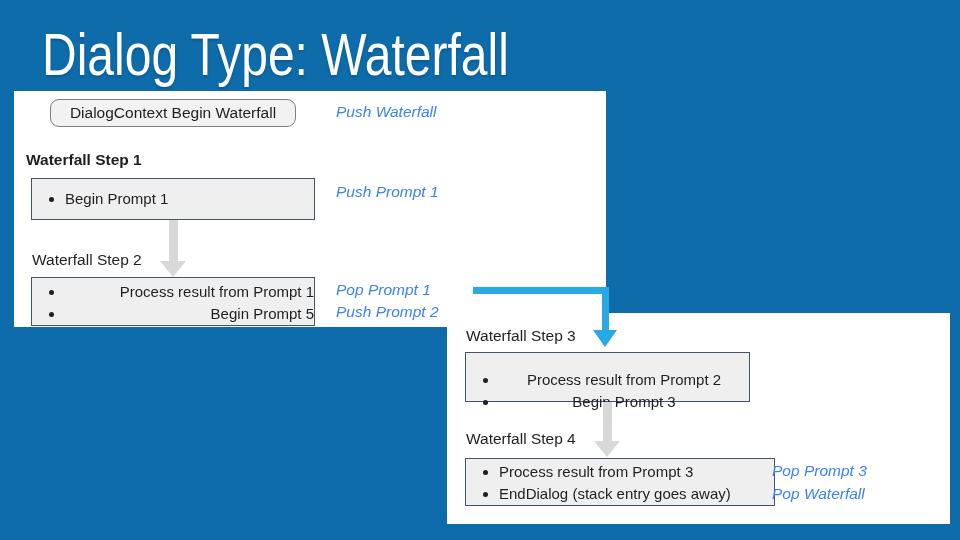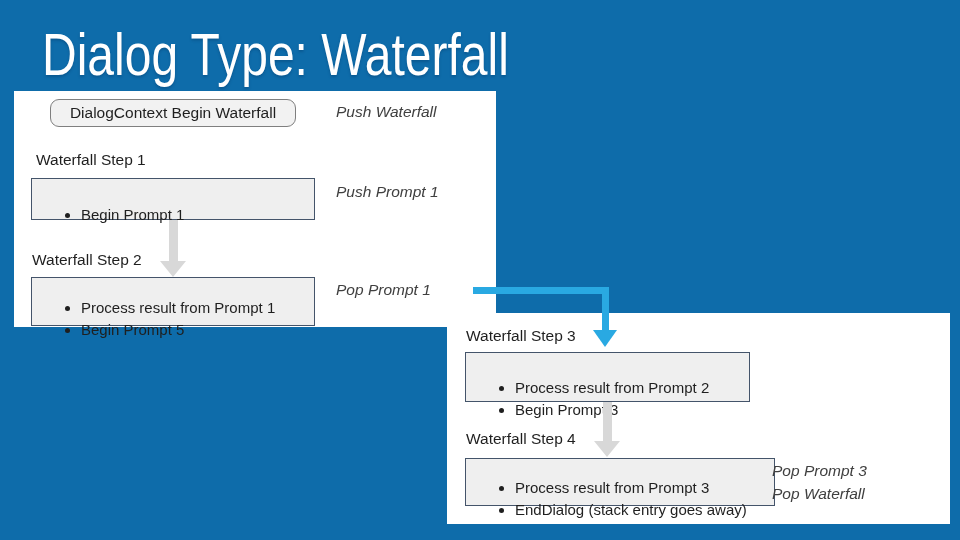--- a/index.html
+++ b/index.html
@@ -15,44 +15,44 @@
     position:absolute; left:42px; top:20px; z-index:10;
     font-size:60px; font-weight:300; line-height:70px;
     color:#FFFFFF; white-space:nowrap;
     transform:scaleX(0.80); transform-origin:0 0;
     text-shadow:0 2px 3px rgba(0,40,80,0.28);
   }
 
   .panel {
     position:absolute; background:#FFFFFF; z-index:2;
   }
-  .panel-1 { left:14px; top:91px;  width:482px; height:236px; }
+  .panel-1 { left:14px; top:91px;  width:592px; height:236px; }
   .panel-2 { left:447px; top:313px; width:503px; height:211px; }
 
   .start-button {
     position:absolute; left:36px; top:8px; width:246px; height:28px;
     background:#F2F2F2; border:1.5px solid #7F7F7F; border-radius:9px;
     font-size:15.5px; color:#1F1F1F; text-align:center; line-height:25px;
   }
 
   .step-label {
     position:absolute; font-size:15.5px; color:#1F1F1F; white-space:nowrap;
   }
 
   .step-box {
     position:absolute; background:#EFEFEF; border:1.5px solid #44546A;
   }
-  .step-box ul { list-style:disc; margin:16px; padding-left:33px; }
+  .step-box ul { list-style:disc; margin:0; padding-left:33px; }
   .step-box li {
     font-size:15px; line-height:21.5px; color:#1F1F1F; white-space:nowrap;
   }
 
   .annotation {
     position:absolute; font-style:italic; font-size:15.5px;
-    line-height:22px; color:#404040; white-space:nowrap;
+    line-height:22px; color:#3b82f6; white-space:nowrap;
   }
 
   .garrow-shaft { position:absolute; width:9px; background:#D8D8D8; }
   .garrow-head {
     position:absolute; width:0; height:0;
     border-left:13.5px solid transparent; border-right:13.5px solid transparent;
     border-top:16px solid #D8D8D8;
   }
 
   .connector { position:absolute; background:#29A9E2; z-index:6; }
@@ -67,49 +67,50 @@
 
 <div class="stage">
 
   <h1 class="slide-title">Dialog Type: Waterfall</h1>
 
   <section class="panel panel-1">
 
     <div class="start-button">DialogContext Begin Waterfall</div>
     <div class="annotation" style="left:322px; top:10px;">Push Waterfall</div>
 
-    <div class="step-label" style="left:22px; top:60px;">Waterfall Step 1</div>
+    <div class="step-label" style="left:12px; top:60px;font-weight:bold;">Waterfall Step 1</div>
     <div class="step-box" style="left:17px; top:87px; width:284px; height:42px; padding-top:9px;">
       <ul>
         <li>Begin Prompt 1</li>
       </ul>
     </div>
     <div class="annotation" style="left:322px; top:90px;">Push Prompt 1</div>
 
     <div class="garrow-shaft" style="left:155px; top:129px; height:42px;"></div>
     <div class="garrow-head" style="left:146px; top:170px;"></div>
 
     <div class="step-label" style="left:18px; top:160px;">Waterfall Step 2</div>
-    <div class="step-box" style="left:17px; top:186px; width:284px; height:49px; padding-top:3px;">
+    <div class="step-box" style="left:17px; top:186px; width:284px; height:49px; padding-top:3px;text-align:right;">
       <ul>
         <li>Process result from Prompt 1</li>
         <li>Begin Prompt 5</li>
       </ul>
     </div>
     <div class="annotation" style="left:322px; top:188px;">Pop Prompt 1</div>
+    <div class="annotation" style="left:322px; top:210px;">Push Prompt 2</div>
   </section>
 
   <div class="connector" style="left:473px; top:287px; width:136px; height:7px;"></div>
   <div class="connector" style="left:602px; top:287px; width:7px; height:44px;"></div>
   <div class="connector-head" style="left:593px; top:330px;"></div>
 
   <section class="panel panel-2">
 
     <div class="step-label" style="left:19px; top:14px;">Waterfall Step 3</div>
-    <div class="step-box" style="left:18px; top:39px; width:285px; height:50px; padding-top:8px;">
+    <div class="step-box" style="left:18px; top:39px; width:285px; height:50px; padding-top:16px;text-align:center;">
       <ul>
         <li>Process result from Prompt 2</li>
         <li>Begin Prompt 3</li>
       </ul>
     </div>
 
     <div class="garrow-shaft" style="left:156px; top:89px; height:40px;"></div>
     <div class="garrow-head" style="left:147px; top:128px;"></div>
 
     <div class="step-label" style="left:19px; top:117px;">Waterfall Step 4</div>

